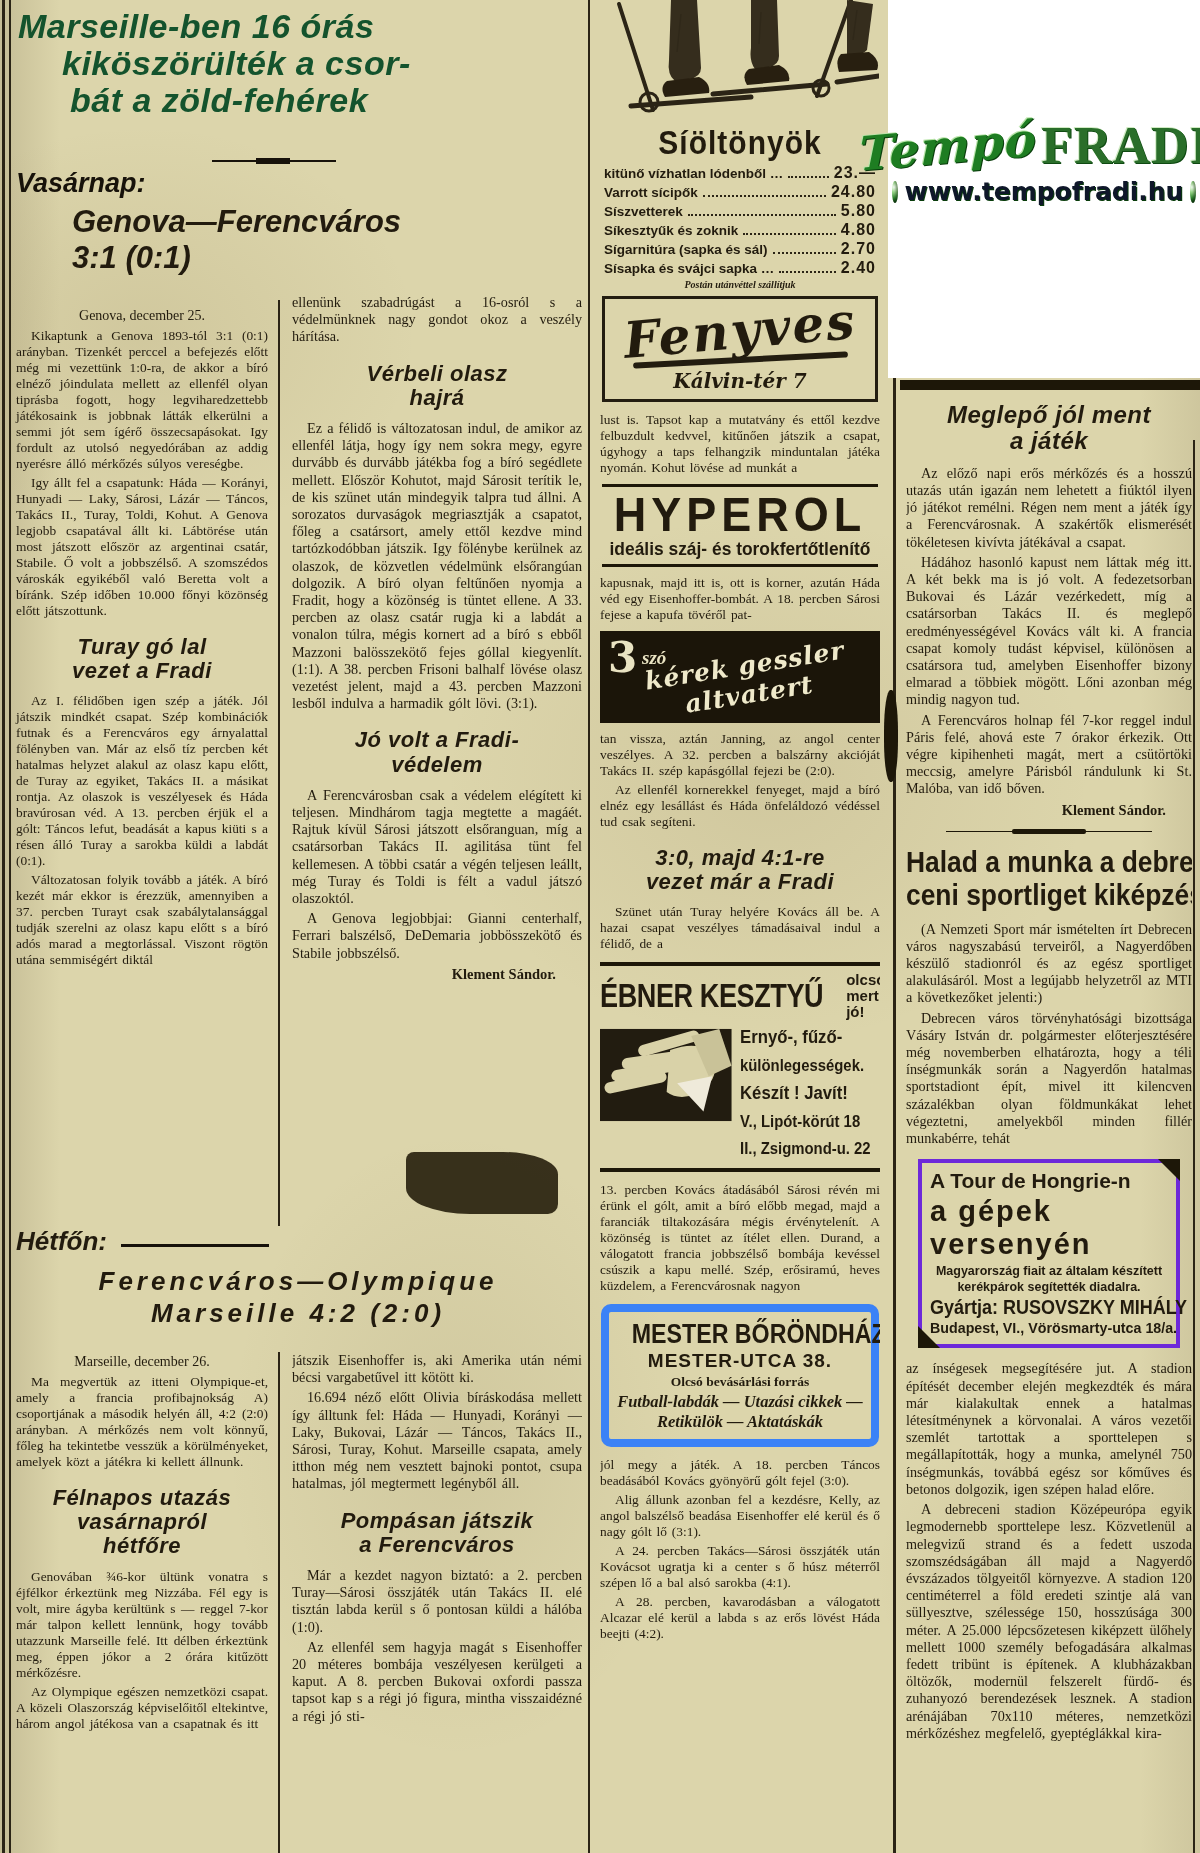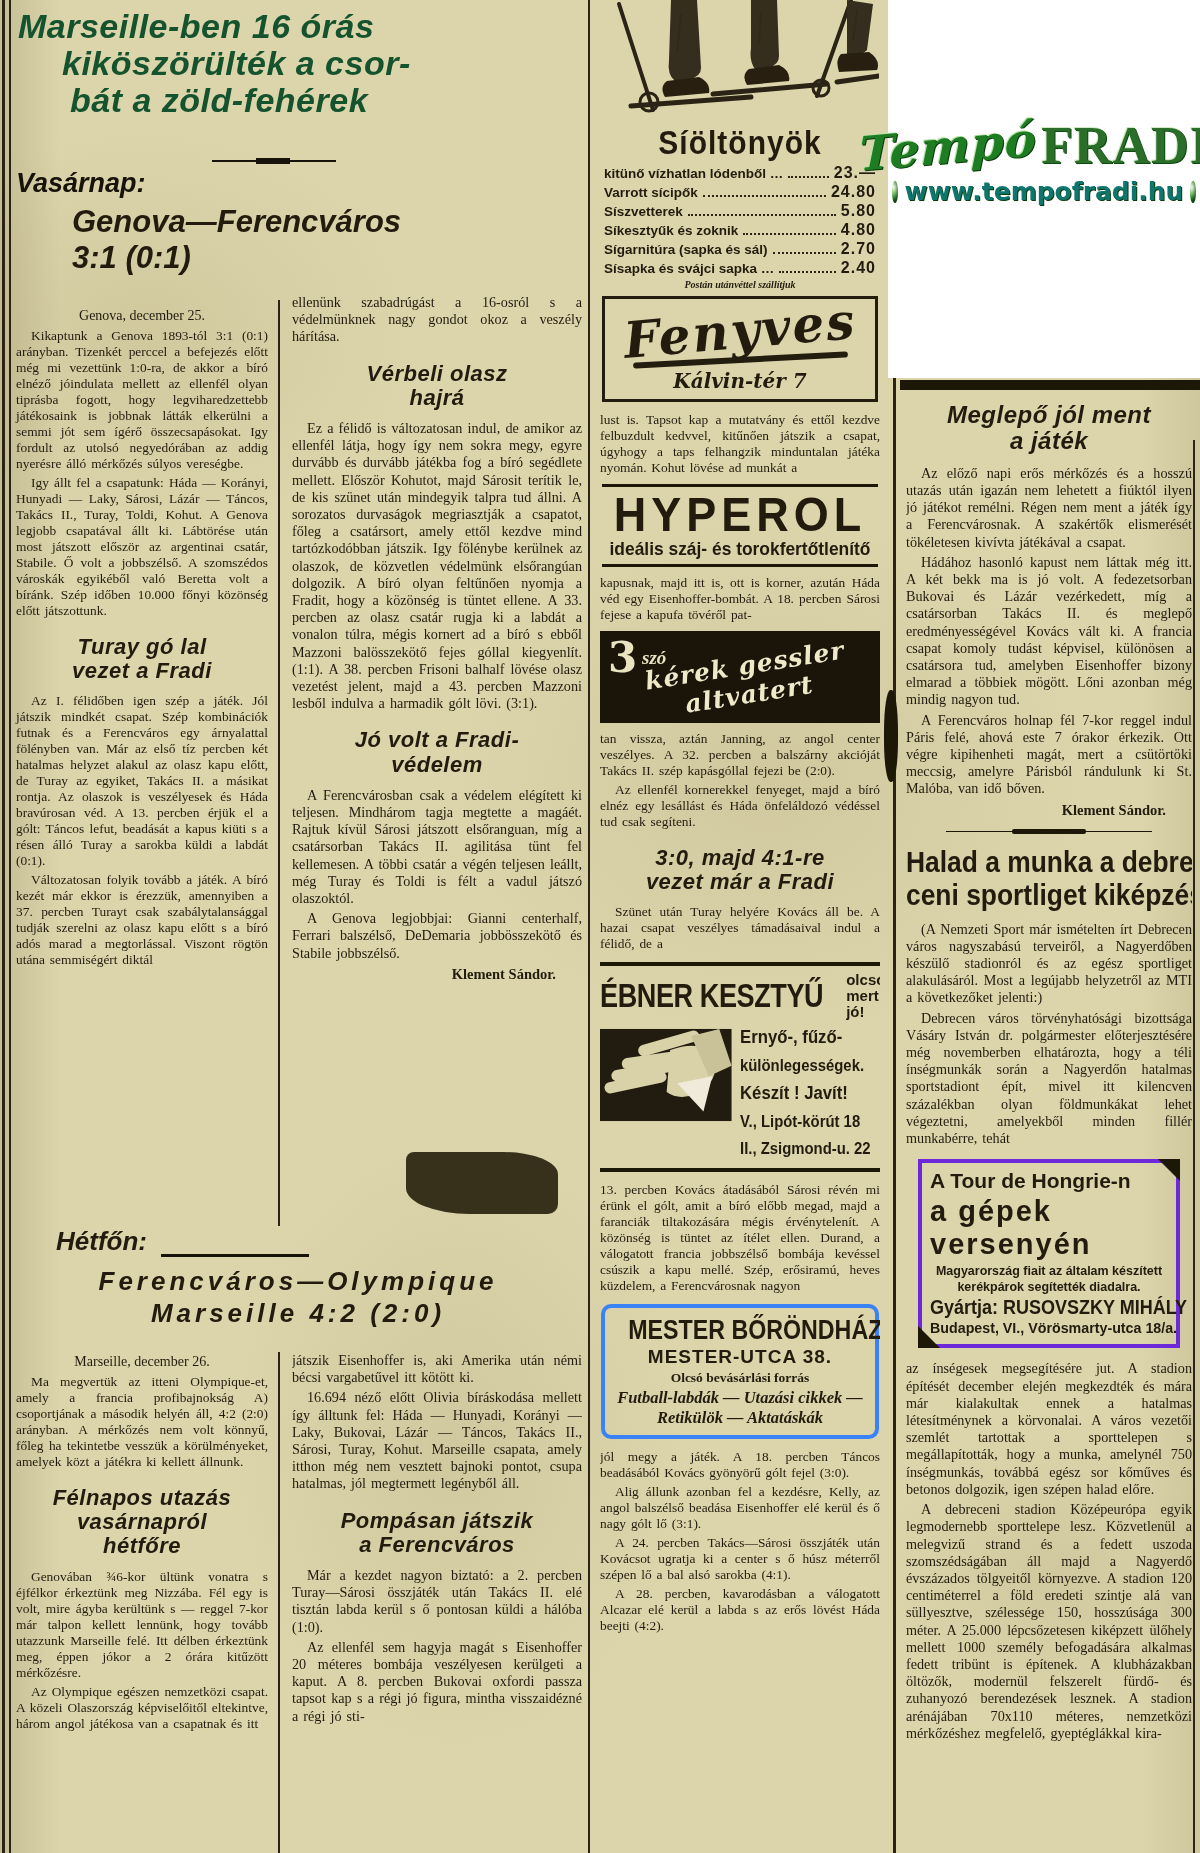--- a/index.html
+++ b/index.html
@@ -40,21 +40,21 @@
        font-family:"Liberation Sans","DejaVu Sans",sans-serif;font-style:italic;font-weight:bold;
        font-size:34px;line-height:37px;letter-spacing:.5px;color:#14532d;}
   .hl2{margin-left:58px;} .hl3{margin-left:44px;} .hl4{margin-left:52px;}
   .headline-div{position:absolute;left:212px;top:160px;width:124px;height:2px;background:#17120a;}
   .headline-div i{position:absolute;left:44px;top:-2px;width:34px;height:6px;background:#17120a;}
   .day{position:absolute;font-family:"Liberation Sans",sans-serif;font-style:italic;font-weight:bold;font-size:27px;color:#17120a;}
   #sunday-label{left:16px;top:168px;}
   .match1{position:absolute;left:72px;top:204px;width:480px;
        font-family:"Liberation Sans",sans-serif;font-style:italic;font-weight:bold;font-size:31px;line-height:36px;}
   #monday{position:absolute;left:16px;top:1226px;width:564px;}
-  .monday-row{display:flex;align-items:flex-end;margin-left:40px;}
+  .monday-row{display:flex;align-items:center;}
   .monday-row .day2{font-family:"Liberation Sans",sans-serif;font-style:italic;font-weight:bold;font-size:26px;}
   .monday-row .rule{width:148px;height:3px;background:#17120a;margin-left:14px;margin-top:8px;}
   .match2{font-family:"Liberation Sans",sans-serif;font-style:italic;font-weight:bold;
           font-size:26px;line-height:32px;text-align:center;letter-spacing:4px;margin-top:8px;}
 
   
   .ski-art{display:block;margin:0 auto;}
   .ski-title{font-family:"Liberation Sans",sans-serif;font-weight:bold;font-size:30px;text-align:center;
              letter-spacing:1px;transform:scaleY(1.12);margin:2px 0 4px;}
   .price-row{display:flex;align-items:baseline;font-family:"Liberation Sans",sans-serif;
@@ -82,21 +82,21 @@
   .ebner{margin:10px 0;}
   .ebner .erule{height:4px;background:#1d1708;margin:6px 0;}
   .ebner .ehead{display:flex;align-items:center;gap:8px;margin:2px 0;}
   .ebner .ename{font-family:"Liberation Sans",sans-serif;font-weight:bold;font-size:33px;white-space:nowrap;
         transform:scaleX(.82);transform-origin:left center;letter-spacing:-.5px;}
   .ebner .etag{font-family:"Liberation Sans",sans-serif;font-weight:bold;font-size:15px;line-height:1.05;margin-left:-34px;}
   .ebner .ebody{display:flex;gap:8px;align-items:flex-start;margin-top:4px;}
   .ebner .elines{font-family:"Liberation Sans",sans-serif;font-weight:bold;font-size:16px;line-height:1.65;
         transform:scaleX(.93);transform-origin:left top;white-space:nowrap;}
   .ebner .elines .big{font-size:18px;}
-  .mester{border:4px solid #3b82f6;border-radius:10px;margin:10px 1px;padding:7px 5px;text-align:center;}
+  .mester{border:8px solid #3b82f6;border-radius:10px;margin:10px 1px;padding:7px 5px;text-align:center;}
   .mester .mname{font-family:"Liberation Sans",sans-serif;font-weight:bold;font-size:27px;white-space:nowrap;
         transform:scaleX(.86);transform-origin:center;}
   .mester .maddr{font-family:"Liberation Sans",sans-serif;font-weight:bold;font-size:19px;letter-spacing:1px;}
   .mester .mtag{font-size:13.5px;font-weight:bold;margin:2px 0;}
   .mester .mitems{font-style:italic;font-weight:bold;font-size:16.5px;line-height:1.2;}
 
   
   .sub-meglepo{font-size:24px;margin:10px 0 10px;}
   .halad{font-family:"Liberation Sans",sans-serif;font-weight:bold;font-size:30px;line-height:33px;
         white-space:nowrap;transform:scaleX(.88);transform-origin:left top;margin:6px 0 10px;}
@@ -123,21 +123,21 @@
   .logo-script{font-family:"DejaVu Serif",serif;font-style:italic;font-weight:bold;font-size:47px;
         color:#1e7d22;transform:rotate(-5deg) skewX(-6deg);letter-spacing:1px;
         text-shadow:1px 1px 0 #0a3d0c,-1px -1px 0 #b8e4a8;}
   .logo-caps{font-family:"Liberation Serif",serif;font-weight:bold;font-size:52px;color:#2a6e2a;
         letter-spacing:1px;text-shadow:1px 1px 0 #0f4a12,-1px -1px 0 #cfeac2;}
   .logo-url-row{display:flex;align-items:center;justify-content:center;gap:7px;margin-top:2px;}
   .ball{display:inline-block;width:20px;height:22px;border-radius:50%;
         background:radial-gradient(circle at 35% 28%, #f4fff2 0%, #9ada8a 30%, #2e8b2e 68%, #0c450c 100%);
         box-shadow:inset -2px -2px 3px rgba(0,0,0,.4);}
   .logo-url{font-family:"DejaVu Sans","Liberation Sans",sans-serif;font-weight:bold;font-size:25px;
-        color:#0f766e;text-shadow:1px 1px 0 #0a3d0c;text-align:center;}
+        color:#0f172a;text-shadow:1px 1px 0 #0a3d0c;text-align:center;}
 
   .torn-ad{position:absolute;left:406px;top:1152px;width:152px;height:62px;background:#29220f;
         border-radius:8px 36% 10px 42%;opacity:.92;}
 </style>
 </head>
 <body>
 
 <div class="page">
   <div class="paper"></div>
 

